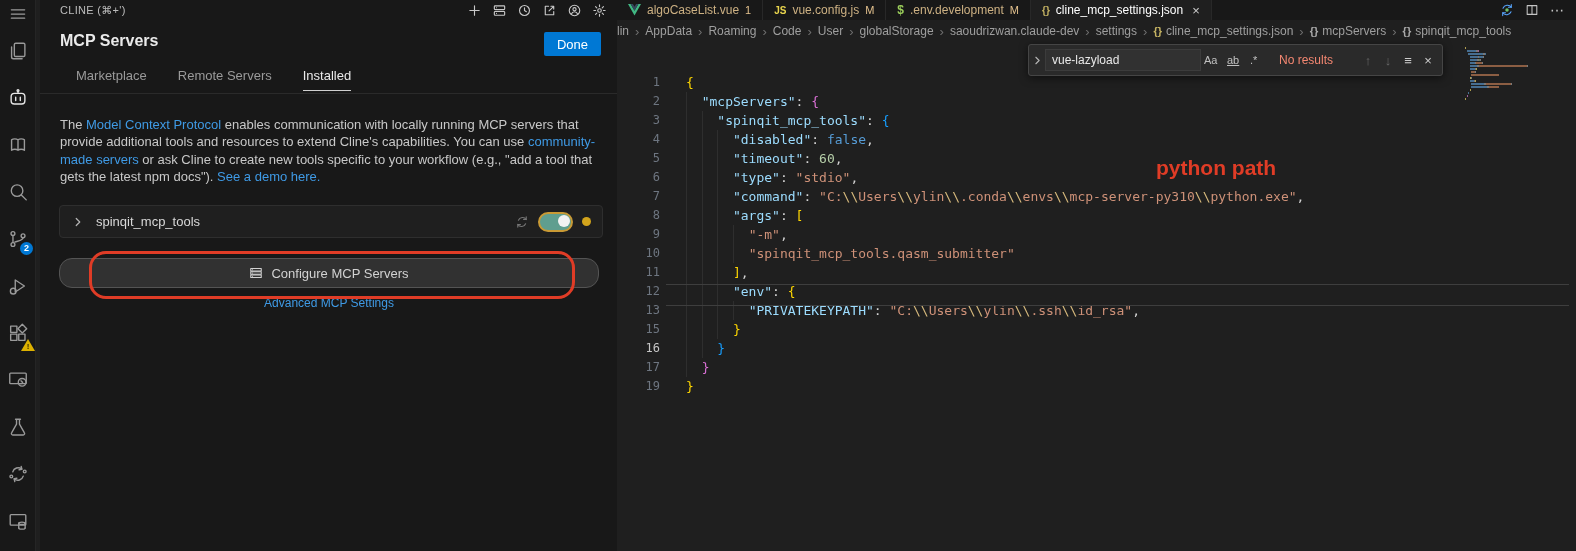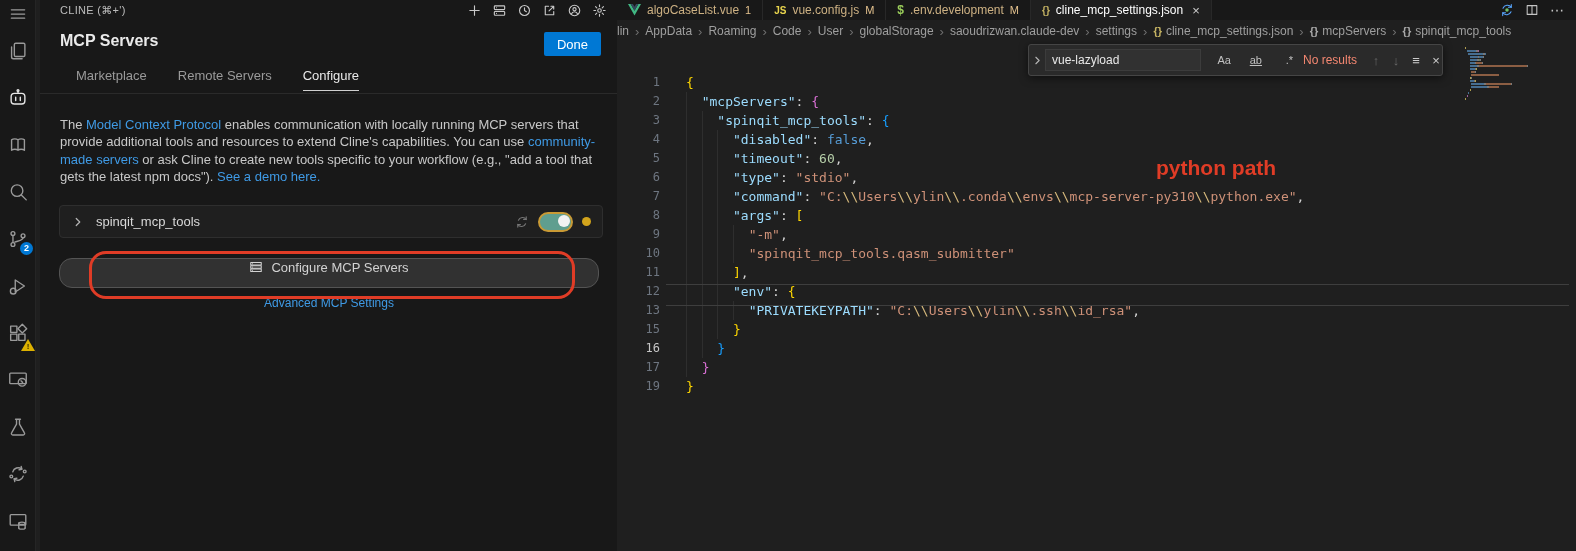--- a/index.html
+++ b/index.html
@@ -46,21 +46,21 @@
   .server-name{font-size:13px;color:#d8d8d8}
   .server-actions{margin-left:auto;display:flex;align-items:center;gap:9px}
   .refresh{color:#757575;display:flex;cursor:pointer}
   .refresh svg{stroke:currentColor;fill:none;stroke-width:1.3;stroke-linecap:round;stroke-linejoin:round}
   .toggle{width:31px;height:16px;background:#5f9e8f;border:2px solid #c99a35;border-radius:10px;position:relative;cursor:pointer}
   .toggle-knob{position:absolute;right:1px;top:1px;width:12px;height:12px;background:#f2f2f2;border-radius:50%}
   .status-dot{width:9px;height:9px;border-radius:50%;background:#d2a41c}
 
   .config-btn{position:absolute;top:258px;left:19px;width:540px;height:30px;background:#313131;
               border:1px solid #545454;border-radius:13px;color:#d2d2d2;font-size:13px;display:flex;
-              align-items:flex-start;justify-content:center;gap:8px;cursor:pointer;font-family:inherit}
+              align-items:center;justify-content:center;gap:8px;cursor:pointer;font-family:inherit}
   .config-btn svg{stroke:currentColor;fill:none;stroke-width:1.2}
   .red-rect{position:absolute;top:251px;left:49px;width:480px;height:42px;border:3px solid #e03c26;
             border-radius:17px;pointer-events:none;z-index:4}
   .advanced-link{position:absolute;top:296px;left:0;width:578px;text-align:center;font-size:12px;
                  color:#3f9ae5;cursor:pointer}
 
   
   #editor{position:absolute;left:617px;top:0;width:959px;height:551px;background:#1f1f1f;overflow:hidden}
   .tabbar{height:20px;background:#181818;display:flex;align-items:stretch;font-size:12px;white-space:nowrap}
   .etab{display:flex;align-items:center;gap:6px;padding:0 11px;border-right:1px solid #282828;
@@ -90,22 +90,22 @@
 
   
   .find{position:absolute;left:411px;top:44px;width:409px;height:30px;background:#2a2a2a;
         border:1px solid #454545;border-radius:3px;display:flex;align-items:center;
         box-shadow:0 2px 8px rgba(0,0,0,.55);z-index:6;padding-right:4px}
   .find-grip{width:16px;height:100%;display:flex;align-items:center;justify-content:center;
              color:#b5b5b5;cursor:pointer;flex:none}
   .find-grip svg{stroke:currentColor;fill:none;stroke-width:1.4;stroke-linecap:round;stroke-linejoin:round}
   .find-input{width:142px;height:20px;background:#313131;border:1px solid #3c3c3c;color:#e8e8e8;
               font-size:12px;padding:0 6px;font-family:inherit;flex:none;outline:none}
-  .find-opt{min-width:19px;height:19px;display:flex;align-items:center;justify-content:flex-end;
-            color:#c0c0c0;font-size:11px;border-radius:3px;cursor:pointer;margin-left:10px;padding:0 1px}
+  .find-opt{min-width:19px;height:19px;display:flex;align-items:center;justify-content:flex-start;
+            color:#c0c0c0;font-size:11px;border-radius:3px;cursor:pointer;margin-left:2px;padding:0 1px}
   .find-opt.whole-word span{text-decoration:underline}
   .find-status{color:#f48771;font-size:12px;margin:0 9px;white-space:nowrap}
   .find-btn{width:20px;height:20px;display:flex;align-items:center;justify-content:center;
             color:#cccccc;font-size:13px;cursor:pointer;flex:none}
   .find-btn.disabled{color:#6a6a6a}
 
   
   #code{position:absolute;left:0;top:73px;width:959px;font-family:"DejaVu Sans Mono",monospace;
         font-size:13px;line-height:19px}
   .code-line{display:flex;height:19px;position:relative}
@@ -294,21 +294,21 @@
         </span>
       </div>
   </div>
 
   <h1 class="page-title">MCP Servers</h1>
   <button class="done-btn">Done</button>
 
   <div class="sb-tabs" id="sb-tabs">
       <div class="sb-tab">Marketplace</div>
       <div class="sb-tab">Remote Servers</div>
-      <div class="sb-tab active">Configure</div>
+      <div class="sb-tab active">Installed</div>
     </div>
   <div class="sb-divider"></div>
 
   <p class="sb-desc" id="sb-desc"><span>The </span><a>Model Context Protocol</a><span> enables communication with locally running MCP servers that provide additional tools and resources to extend Cline's capabilities. You can use </span><a>community-made servers</a><span> or ask Cline to create new tools specific to your workflow (e.g., "add a tool that gets the latest npm docs"). </span><a>See a demo here.</a></p>
 
   <div class="server-row">
     <span class="server-chevron" id="server-chevron">
         <span class="icon">
           <svg width="14" height="14" viewBox="0 0 16 16" fill="none" stroke="currentColor" stroke-width="1.5" stroke-linecap="round" stroke-linejoin="round">
             <path d="M6 4l4 4-4 4"></path>

